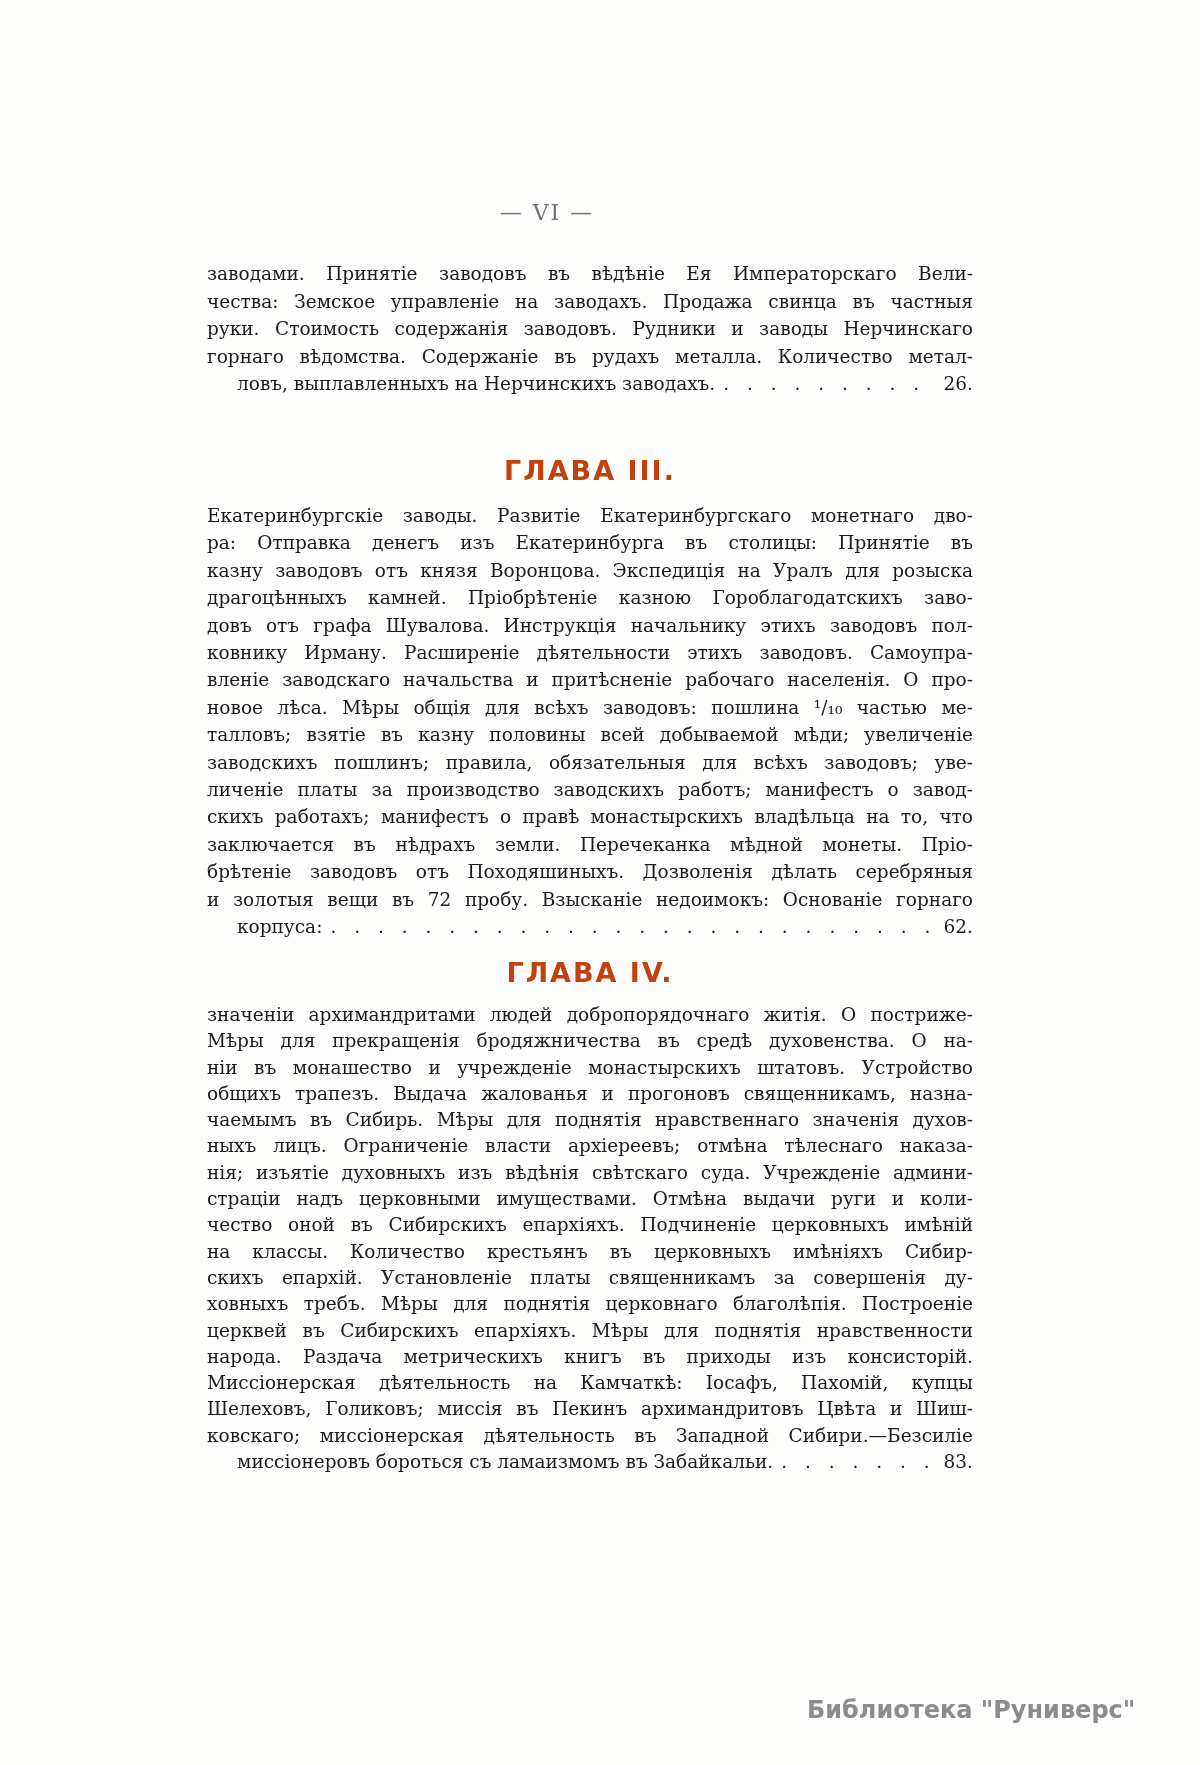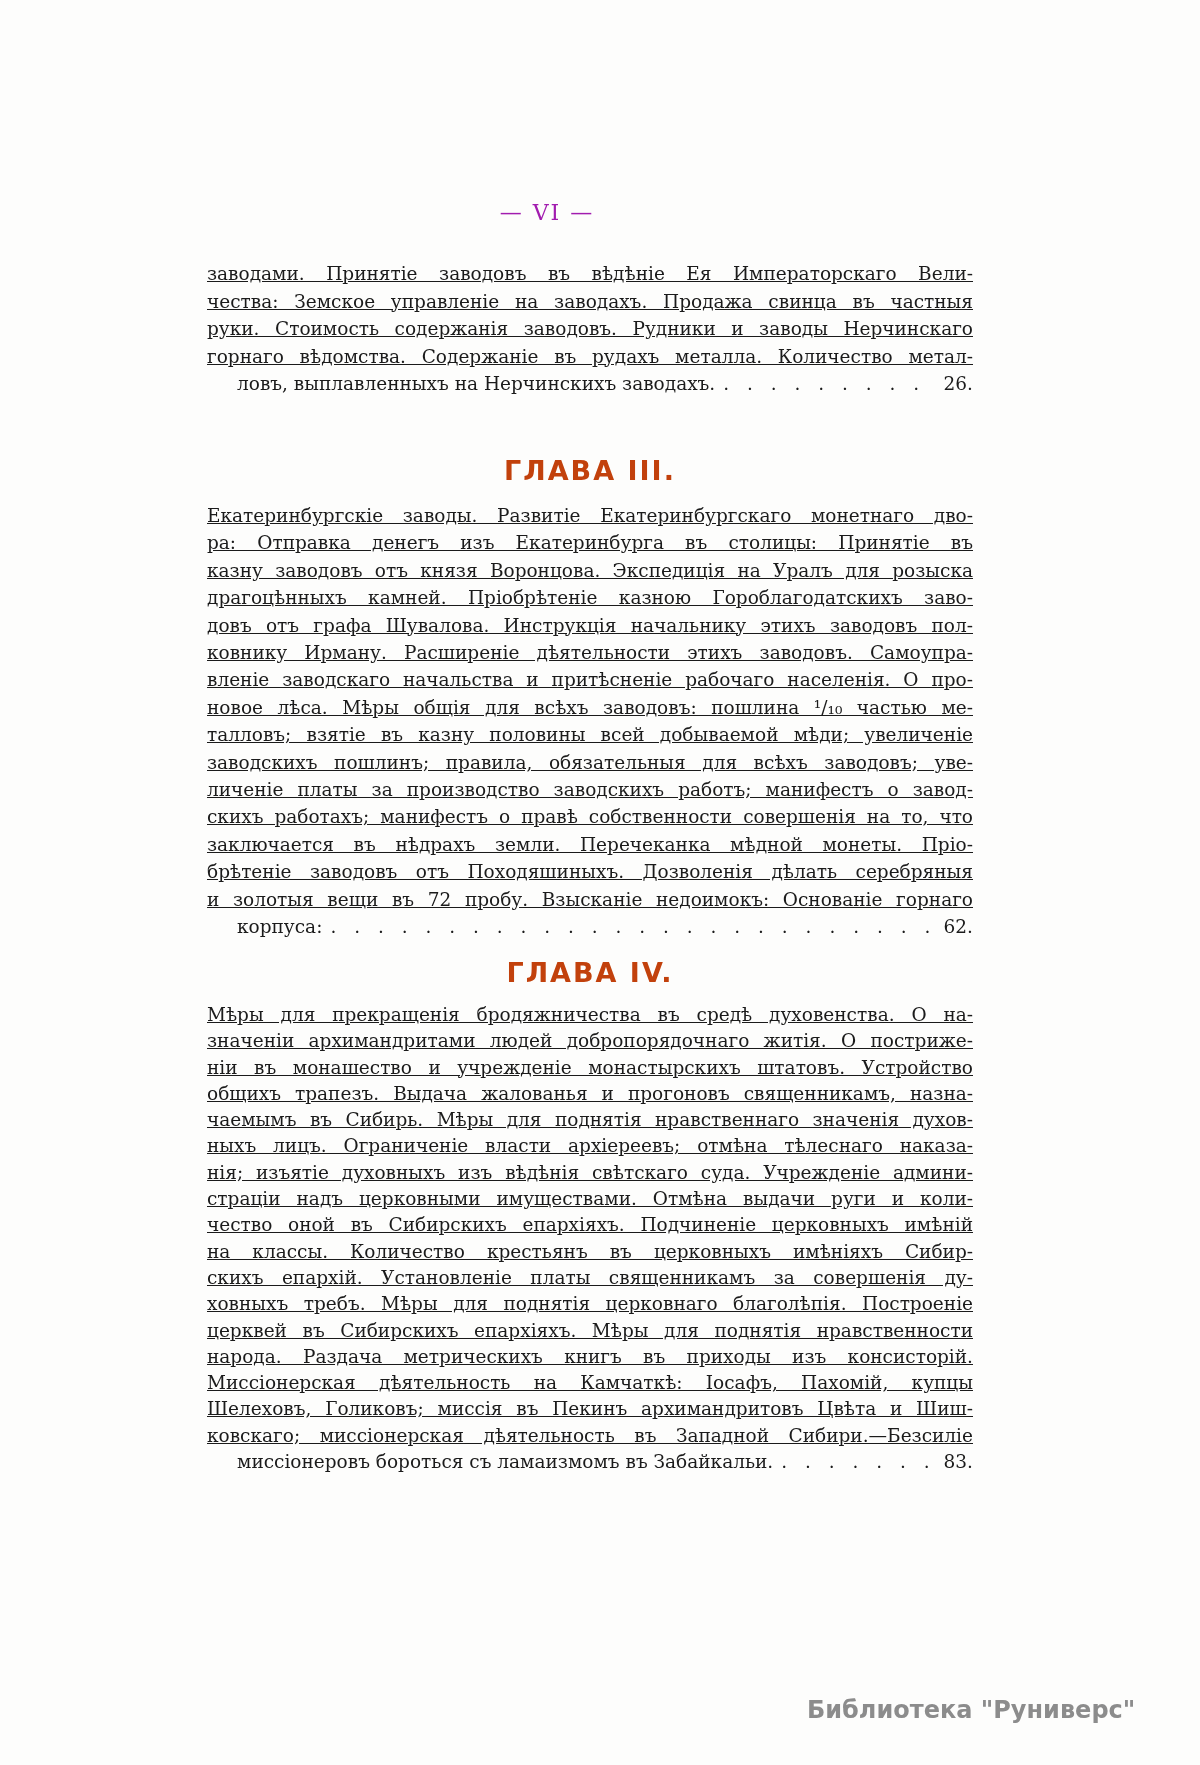--- a/index.html
+++ b/index.html
@@ -12,34 +12,33 @@
     color: #1b1b1b;
   }
   .page { position: absolute; inset: 0; }
 
   .page-num-header {
     position: absolute;
     top: 200px; left: 207px; width: 680px;
     text-align: center;
     font-size: 22px;
     letter-spacing: 2px;
-    color: #a21caf;
+    color: #737373;
   }
 
   .entry {
     position: absolute;
     left: 207px; width: 766px;
     font-size: 18.5px;
   }
   .para .line {
     text-align: justify;
     text-align-last: justify;
     text-justify: inter-word;
     white-space: normal;
-    text-decoration: underline;
   }
   .lh275 .line, .lh275 .lastline { line-height: 27.5px; }
   .lh274 .line, .lh274 .lastline { line-height: 27.4px; }
   .lh263 .line, .lh263 .lastline { line-height: 26.3px; }
 
   .lastline {
     display: flex;
     align-items: baseline;
     margin-left: 30px;
   }
@@ -107,38 +106,38 @@
         <div class="line">ра: Отправка денегъ изъ Екатеринбурга въ столицы: Принятіе въ</div>
         <div class="line">казну заводовъ отъ князя Воронцова. Экспедиція на Уралъ для розыска</div>
         <div class="line">драгоцѣнныхъ камней. Пріобрѣтеніе казною Гороблагодатскихъ заво-</div>
         <div class="line">довъ отъ графа Шувалова. Инструкція начальнику этихъ заводовъ пол-</div>
         <div class="line">ковнику Ирману. Расширеніе дѣятельности этихъ заводовъ. Самоупра-</div>
         <div class="line">вленіе заводскаго начальства и притѣсненіе рабочаго населенія. О про-</div>
         <div class="line">новое лѣса. Мѣры общія для всѣхъ заводовъ: пошлина ¹/₁₀ частью ме-</div>
         <div class="line">талловъ; взятіе въ казну половины всей добываемой мѣди; увеличеніе</div>
         <div class="line">заводскихъ пошлинъ; правила, обязательныя для всѣхъ заводовъ; уве-</div>
         <div class="line">личеніе платы за производство заводскихъ работъ; манифестъ о завод-</div>
-        <div class="line">скихъ работахъ; манифестъ о правѣ собственности совершенія на то, что</div>
+        <div class="line">скихъ работахъ; манифестъ о правѣ монастырскихъ владѣльца на то, что</div>
         <div class="line">заключается въ нѣдрахъ земли. Перечеканка мѣдной монеты. Пріо-</div>
         <div class="line">брѣтеніе заводовъ отъ Походяшиныхъ. Дозволенія дѣлать серебряныя</div>
         <div class="line">и золотыя вещи въ 72 пробу. Взысканіе недоимокъ: Основаніе горнаго</div>
       </div>
     <div class="lastline">
       <span class="lasttext">корпуса:</span>
       <span class="dots">. . . . . . . . . . . . . . . . . . . . . . . . . . . . . .</span>
       <span class="pagenum">62.</span>
     </div>
   </section>
 
   <h2 class="chapter" style="top:957px">ГЛАВА IV.</h2>
 
   <section class="entry lh263" style="top:1002px">
     <div class="para">
+        <div class="line">значеніи архимандритами людей добропорядочнаго житія. О постриже-</div>
         <div class="line">Мѣры для прекращенія бродяжничества въ средѣ духовенства. О на-</div>
-        <div class="line">значеніи архимандритами людей добропорядочнаго житія. О постриже-</div>
         <div class="line">ніи въ монашество и учрежденіе монастырскихъ штатовъ. Устройство</div>
         <div class="line">общихъ трапезъ. Выдача жалованья и прогоновъ священникамъ, назна-</div>
         <div class="line">чаемымъ въ Сибирь. Мѣры для поднятія нравственнаго значенія духов-</div>
         <div class="line">ныхъ лицъ. Ограниченіе власти архіереевъ; отмѣна тѣлеснаго наказа-</div>
         <div class="line">нія; изъятіе духовныхъ изъ вѣдѣнія свѣтскаго суда. Учрежденіе админи-</div>
         <div class="line">страціи надъ церковными имуществами. Отмѣна выдачи руги и коли-</div>
         <div class="line">чество оной въ Сибирскихъ епархіяхъ. Подчиненіе церковныхъ имѣній</div>
         <div class="line">на классы. Количество крестьянъ въ церковныхъ имѣніяхъ Сибир-</div>
         <div class="line">скихъ епархій. Установленіе платы священникамъ за совершенія ду-</div>
         <div class="line">ховныхъ требъ. Мѣры для поднятія церковнаго благолѣпія. Построеніе</div>

